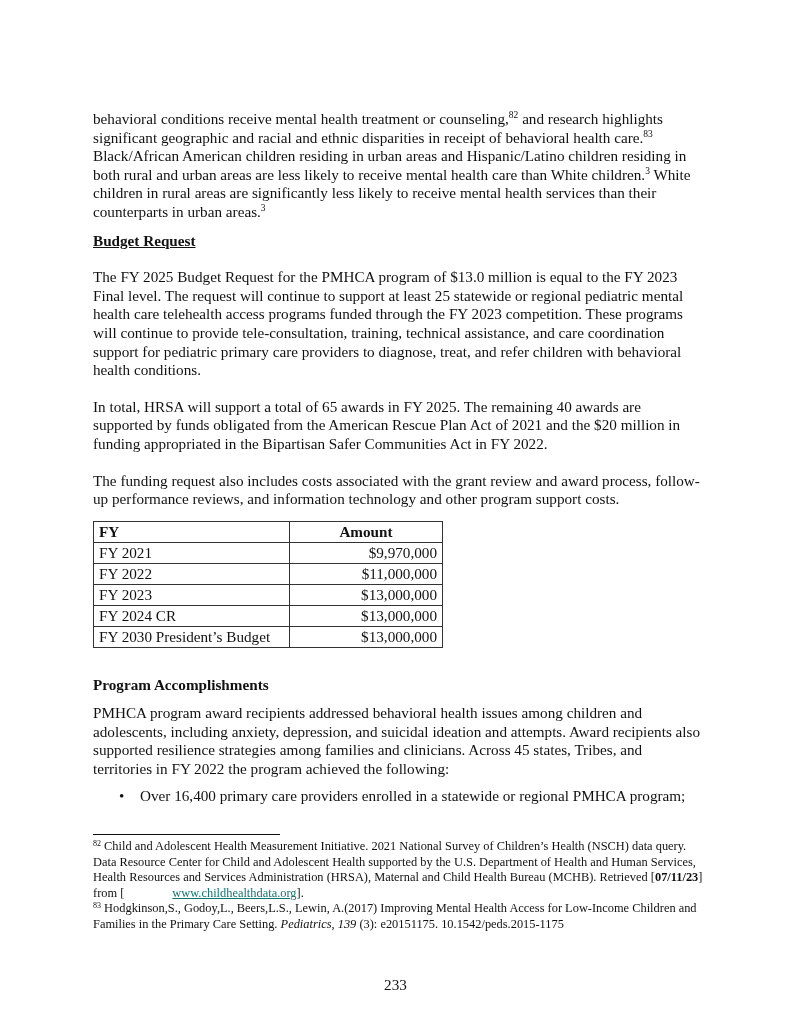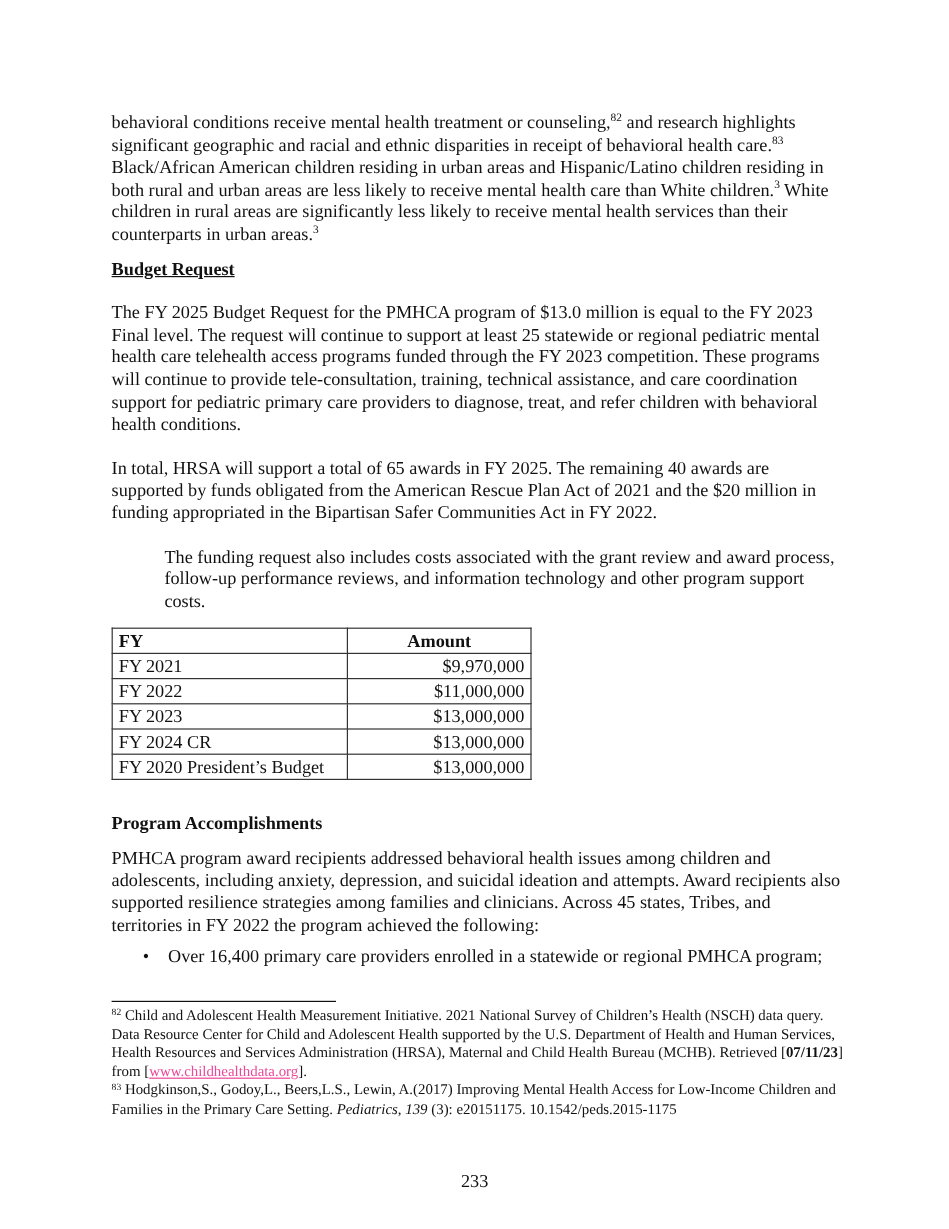--- a/index.html
+++ b/index.html
@@ -1,20 +1,20 @@
 <!DOCTYPE html>
 <html><head>
 <meta charset="utf-8">
 <style>
   html, body { margin: 0; padding: 0; background: #ffffff; }
   body {
     width: 791px; height: 1024px; position: relative; overflow: hidden;
     font-family: "Liberation Serif", serif; color: #111;
   }
-  .page { position: absolute; left: 93px; top: 94px; width: 608px; }
+  .page { position: absolute; left: 93px; top: 110px; width: 608px; }
   .p { font-size: 15.2px; line-height: 18.6px; margin: 0; }
   .h { font-size: 15.2px; line-height: 18.6px; font-weight: bold; margin: 0; }
   sup { font-size: 9.5px; line-height: 0; vertical-align: 6px; }
   table.fh {
     border-collapse: collapse; width: 350px; font-size: 15.2px;
     font-family: "Liberation Serif", serif;
   }
   table.fh td, table.fh th {
     border: 1px solid #333; padding: 0 5px; height: 20px; line-height: 19px;
   }
@@ -22,35 +22,35 @@
   table.fh th.fy { text-align: left; width: 185px; }
   table.fh th.amt { text-align: center; }
   table.fh td.amt { text-align: right; }
   ul.bul { margin: 0; padding: 0; list-style: none; }
   ul.bul li { position: relative; padding-left: 47px; font-size: 15.2px; line-height: 18.6px; }
   ul.bul li .dot { position: absolute; left: 26px; top: 0; }
   .fn-rule { position: absolute; left: 93px; top: 834px; width: 187px; border-top: 1px solid #111; }
   .footnotes { position: absolute; left: 93px; top: 839px; width: 612px; font-size: 12.4px; line-height: 15.6px; }
   .footnotes p { margin: 0; }
   .footnotes sup { font-size: 8px; vertical-align: 4px; }
-  a.link { color: #ec4899; text-decoration: underline; }
+  a.link { color: #0f766e; text-decoration: underline; margin-left: 48px; }
   .pagenum { position: absolute; left: 0; width: 791px; top: 976px; text-align: center; font-size: 15.2px; }
 </style>
 </head>
 <body>
 
 <div class="page">
 
   <p class="p"><span>behavioral conditions receive mental health treatment or counseling,</span><sup>82</sup><span> and research highlights significant geographic and racial and ethnic disparities in receipt of behavioral health care.</span><sup>83</sup><span> Black/African American children residing in urban areas and Hispanic/Latino children residing in both rural and urban areas are less likely to receive mental health care than White children.</span><sup>3</sup><span> White children in rural areas are significantly less likely to receive mental health services than their counterparts in urban areas.</span><sup>3</sup></p>
 
   <p class="h" style="margin-top:10px;text-decoration:underline;">Budget Request</p>
 
   <p class="p" style="margin-top:18px;">The FY 2025 Budget Request for the PMHCA program of $13.0 million is equal to the FY 2023 Final level. The request will continue to support at least 25 statewide or regional pediatric mental health care telehealth access programs funded through the FY 2023 competition. These programs will continue to provide tele-consultation, training, technical assistance, and care coordination support for pediatric primary care providers to diagnose, treat, and refer children with behavioral health conditions.</p>
   <p class="p" style="margin-top:18px;">In total, HRSA will support a total of 65 awards in FY 2025.  The remaining 40 awards are supported by funds obligated from the American Rescue Plan Act of 2021 and the $20 million in funding appropriated in the Bipartisan Safer Communities Act in FY 2022.</p>
-  <p class="p" style="margin-top:18px;margin-left:44px;">The funding request also includes costs associated with the grant review and award process, follow-up performance reviews, and information technology and other program support costs.</p>
+  <p class="p" style="margin-top:18px;">The funding request also includes costs associated with the grant review and award process, follow-up performance reviews, and information technology and other program support costs.</p>
 
 
   <table class="fh" style="margin-top:12px;">
     <tbody>
         <tr>
       <th class="fy">FY</th>
       <th class="amt">Amount</th>
     </tr>
     <tr>
       <td>FY 2021</td>
@@ -62,21 +62,21 @@
     </tr>
     <tr>
       <td>FY 2023</td>
       <td class="amt">$13,000,000</td>
     </tr>
     <tr>
       <td>FY 2024 CR</td>
       <td class="amt">$13,000,000</td>
     </tr>
     <tr>
-      <td>FY 2020 President’s Budget</td>
+      <td>FY 2030 President’s Budget</td>
       <td class="amt">$13,000,000</td>
     </tr>
   </tbody>
     </table>
 
   <p class="h" style="margin-top:28px;">Program Accomplishments</p>
 
   <p class="p" style="margin-top:10px;">PMHCA program award recipients addressed behavioral health issues among children and adolescents, including anxiety, depression, and suicidal ideation and attempts. Award recipients also supported resilience strategies among families and clinicians. Across 45 states, Tribes, and territories in FY 2022 the program achieved the following:</p>
 
   <ul class="bul" style="margin-top:8px;">

